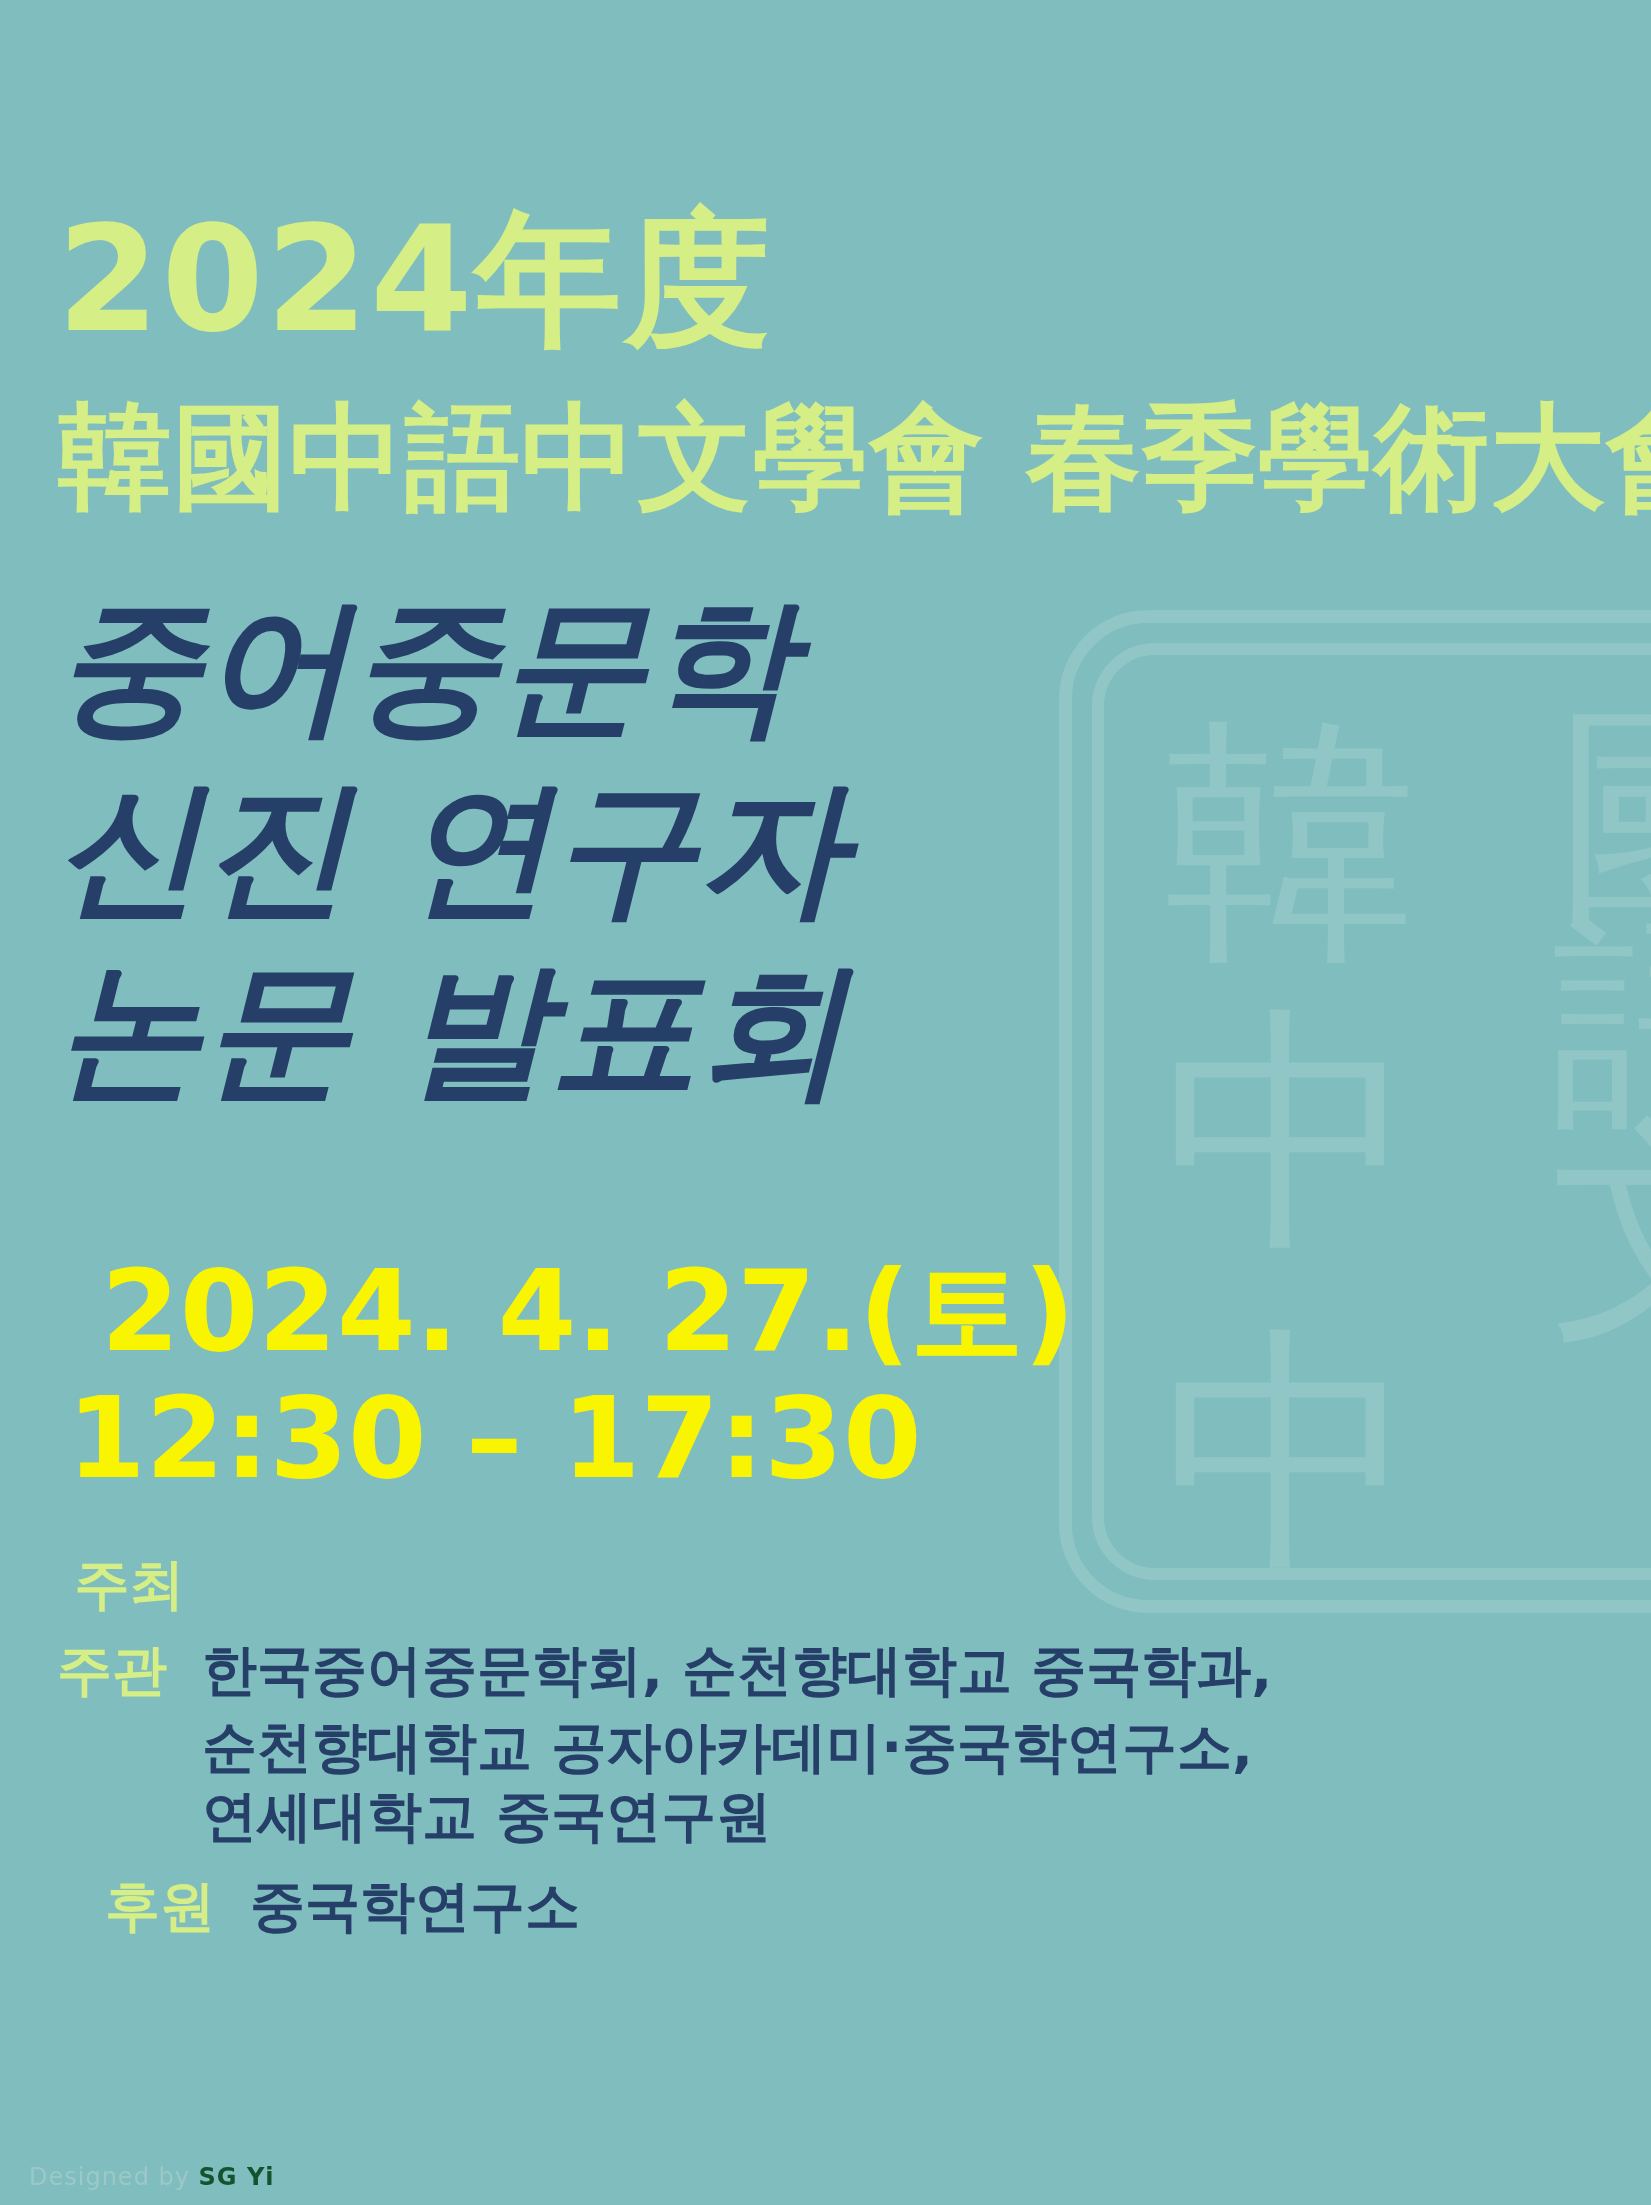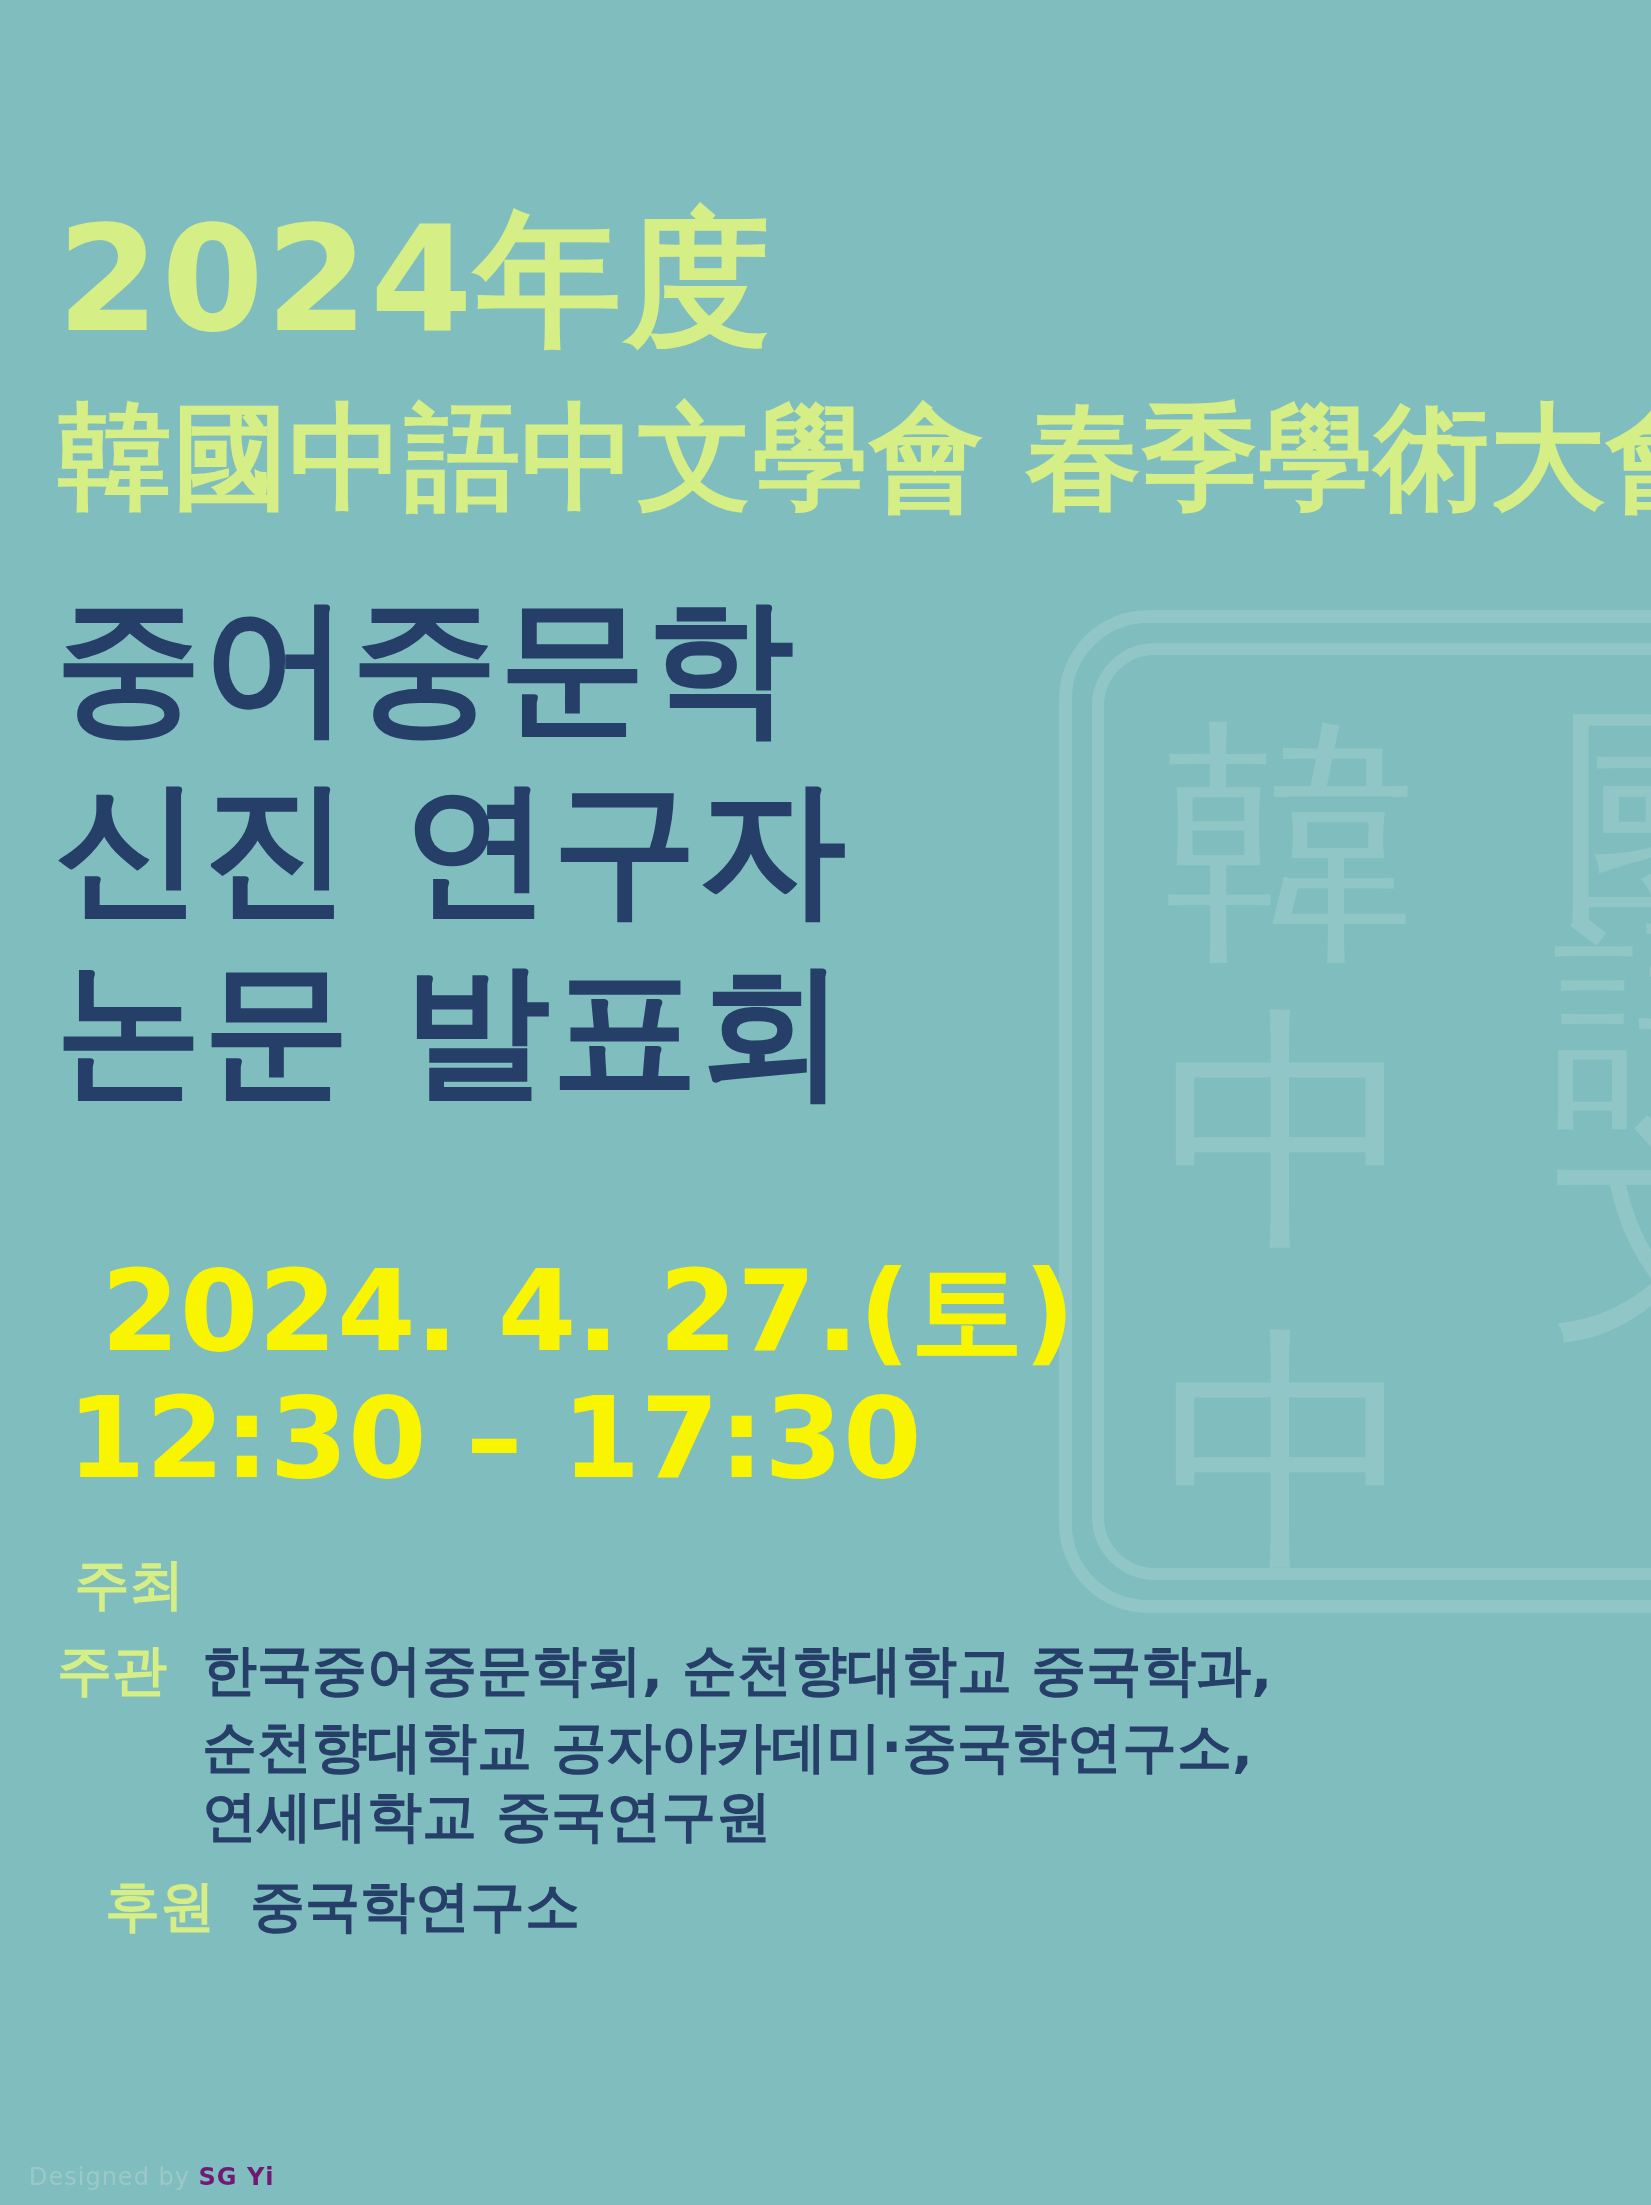--- a/index.html
+++ b/index.html
@@ -59,20 +59,21 @@
   }
 
   
   .main-title {
     position:absolute; left:55px; top:576px;
     font-size:147px; font-weight:700;
     line-height:182px;
     color:#263f69;
     letter-spacing:1px;
     white-space:nowrap;
+    font-style:italic;
   }
 
   
   .date-line, .time-line {
     position:absolute; left:57px;
     font-size:113px; font-weight:700; line-height:1.1;
     color:#f9f500;
     white-space:nowrap;
   }
   .date-line { top:1249px;margin-left:44px; }
@@ -99,21 +100,21 @@
 
   
   .designer {
     position:absolute; left:29px; top:2163px;
     font-size:24px; line-height:1.2;
     color:#9cc9c8; letter-spacing:1px;
     white-space:nowrap;
   }
   .designer .designer-name {
     font-weight:700;
-    color:#701a75;
+    color:#14532d;
   }
 </style>
 </head>
 <body>
 
 <div class="seal">
   <div class="seal-outer"></div>
   <div class="seal-inner"></div>
   <span class="seal-char c-r1l">韓</span>
   <span class="seal-char c-r1r">國</span>

